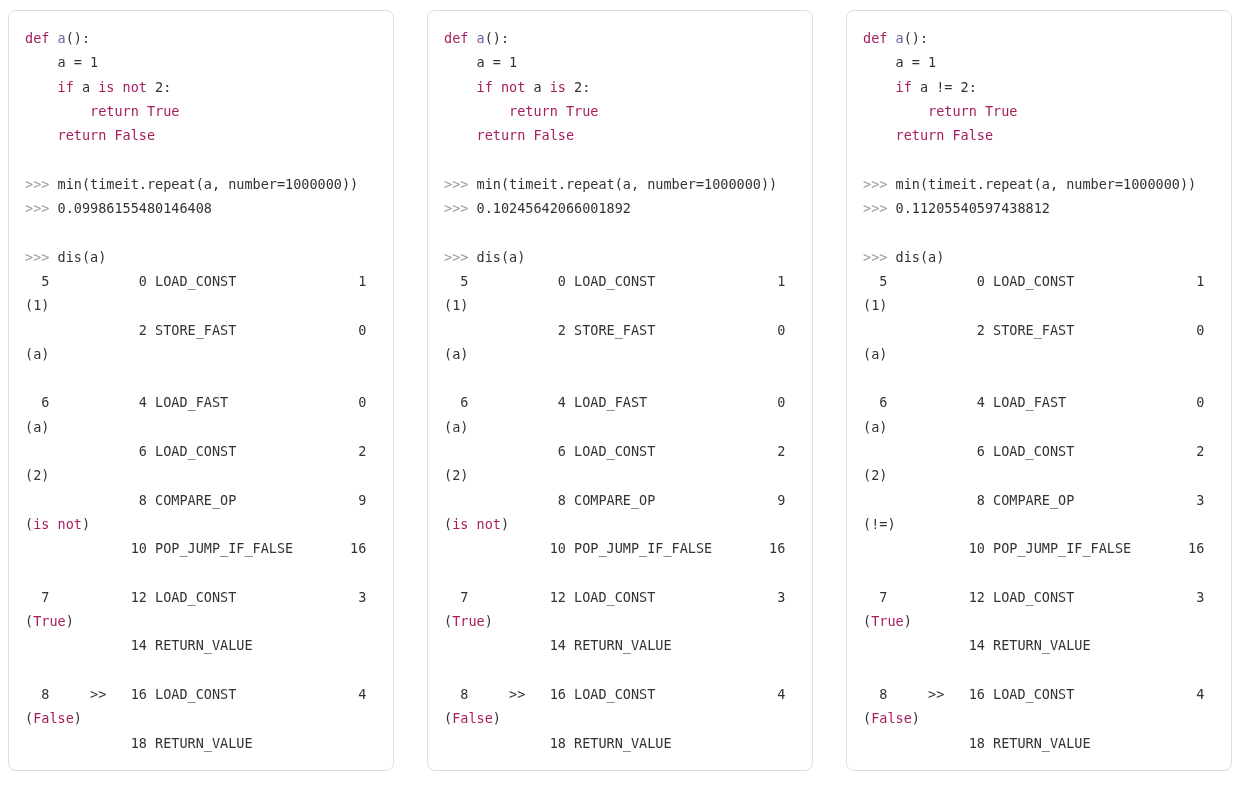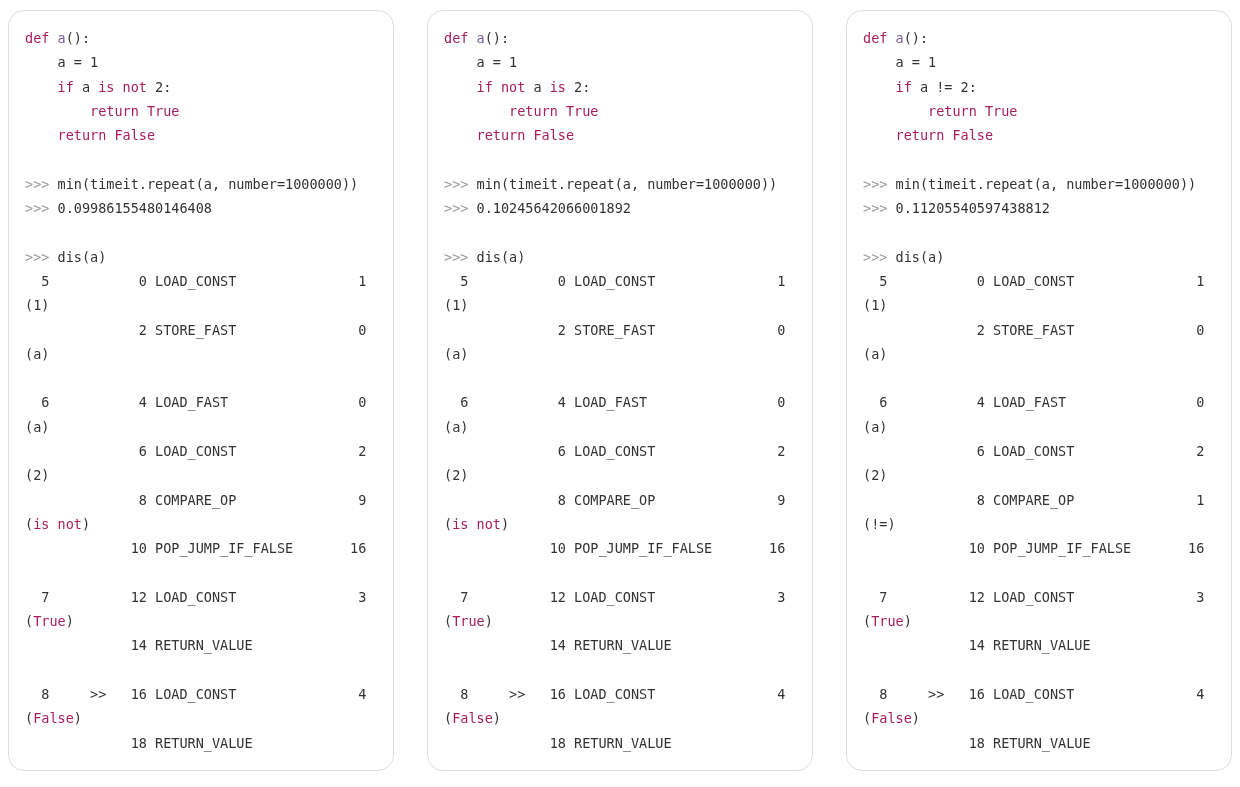--- a/index.html
+++ b/index.html
@@ -15,21 +15,21 @@
     display: flex;
     gap: 33px;
     padding: 10px 8px;
     box-sizing: border-box;
     width: 1240px;
   }
   .panel {
     flex: 1 1 0;
     background: var(--c-panel-bg, #ffffff);
     border: 1px solid var(--c-border, #dddddd);
-    border-radius: 16px;
+    border-radius: 8px;
     padding: 15px 16px;
     box-sizing: border-box;
     overflow: hidden;
   }
   pre.code {
     margin: 0;
     font-family: "DejaVu Sans Mono", monospace;
     font-size: 13.5px;
     line-height: 24.3px;
     white-space: pre;
@@ -123,21 +123,21 @@
 <span class="tok-g">&gt;&gt;&gt; </span><span class="tok-p">dis(a)</span>
 <span class="tok-p">  5           0 LOAD_CONST               1</span>
 <span class="tok-p">(1)</span>
 <span class="tok-p">              2 STORE_FAST               0</span>
 <span class="tok-p">(a)</span>
 
 <span class="tok-p">  6           4 LOAD_FAST                0</span>
 <span class="tok-p">(a)</span>
 <span class="tok-p">              6 LOAD_CONST               2</span>
 <span class="tok-p">(2)</span>
-<span class="tok-p">              8 COMPARE_OP               1</span>
+<span class="tok-p">              8 COMPARE_OP               3</span>
 <span class="tok-p">(!=)</span>
 <span class="tok-p">             10 POP_JUMP_IF_FALSE       16</span>
 
 <span class="tok-p">  7          12 LOAD_CONST               3</span>
 <span class="tok-p">(</span><span class="tok-k">True</span><span class="tok-p">)</span>
 <span class="tok-p">             14 RETURN_VALUE</span>
 
 <span class="tok-p">  8     &gt;&gt;   16 LOAD_CONST               4</span>
 <span class="tok-p">(</span><span class="tok-k">False</span><span class="tok-p">)</span>
 <span class="tok-p">             18 RETURN_VALUE</span>

